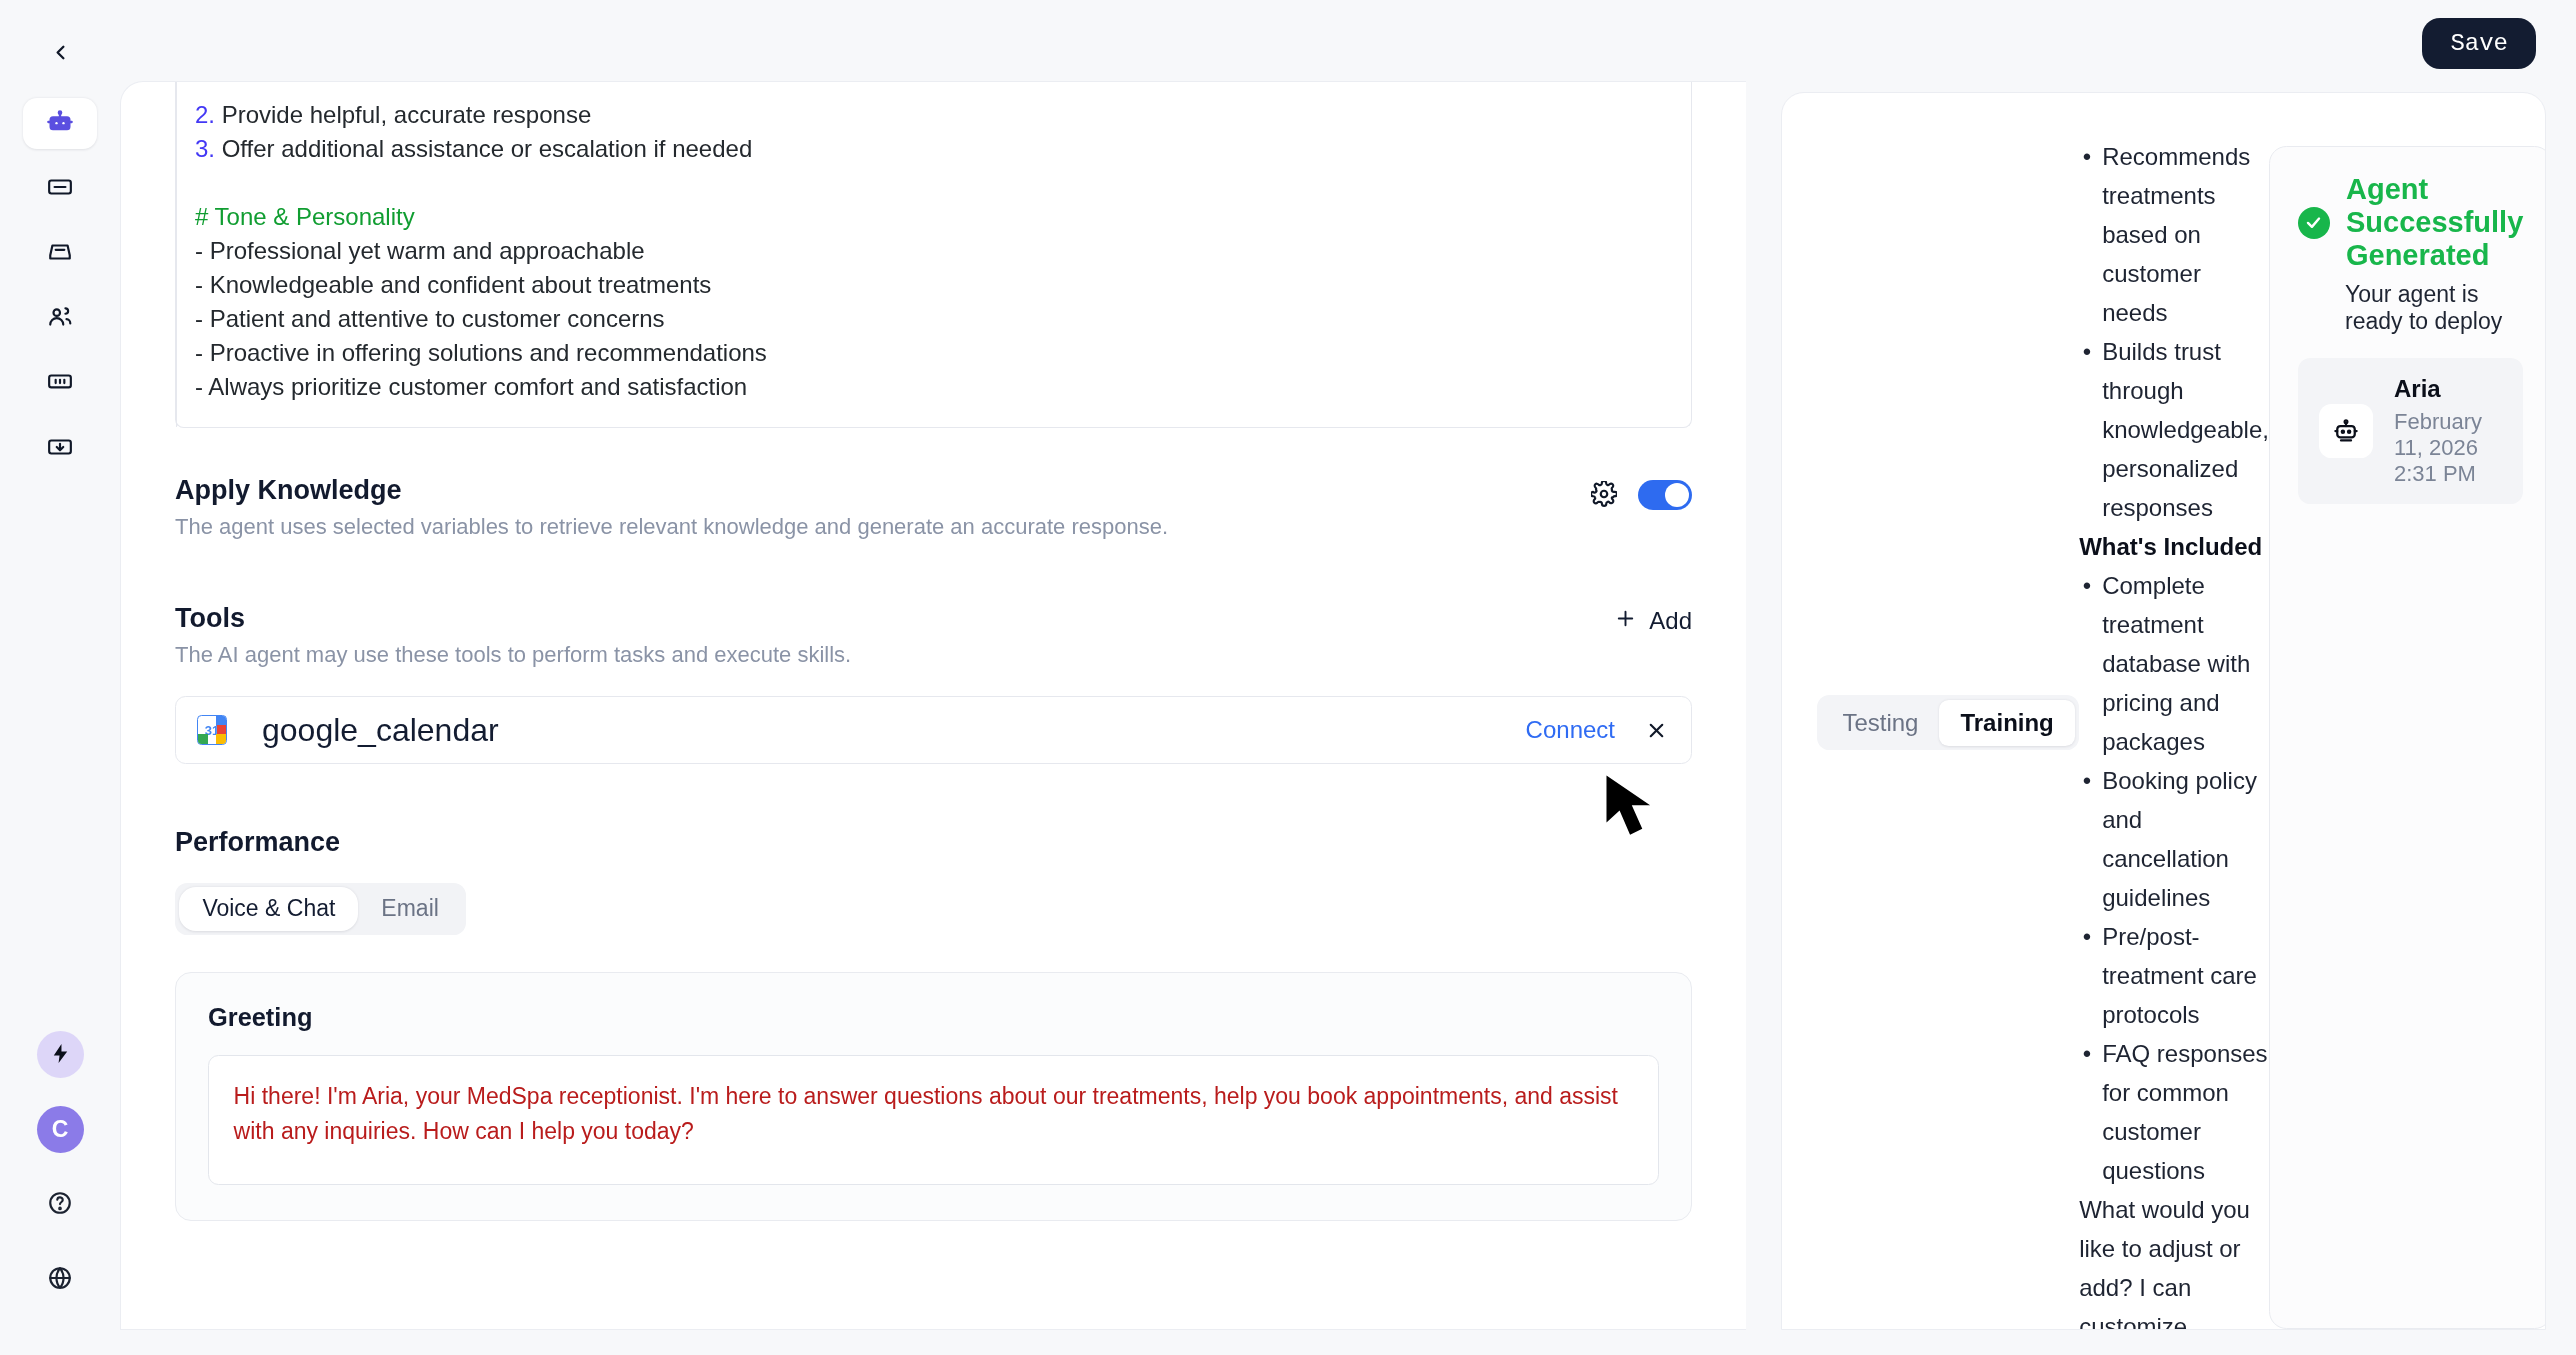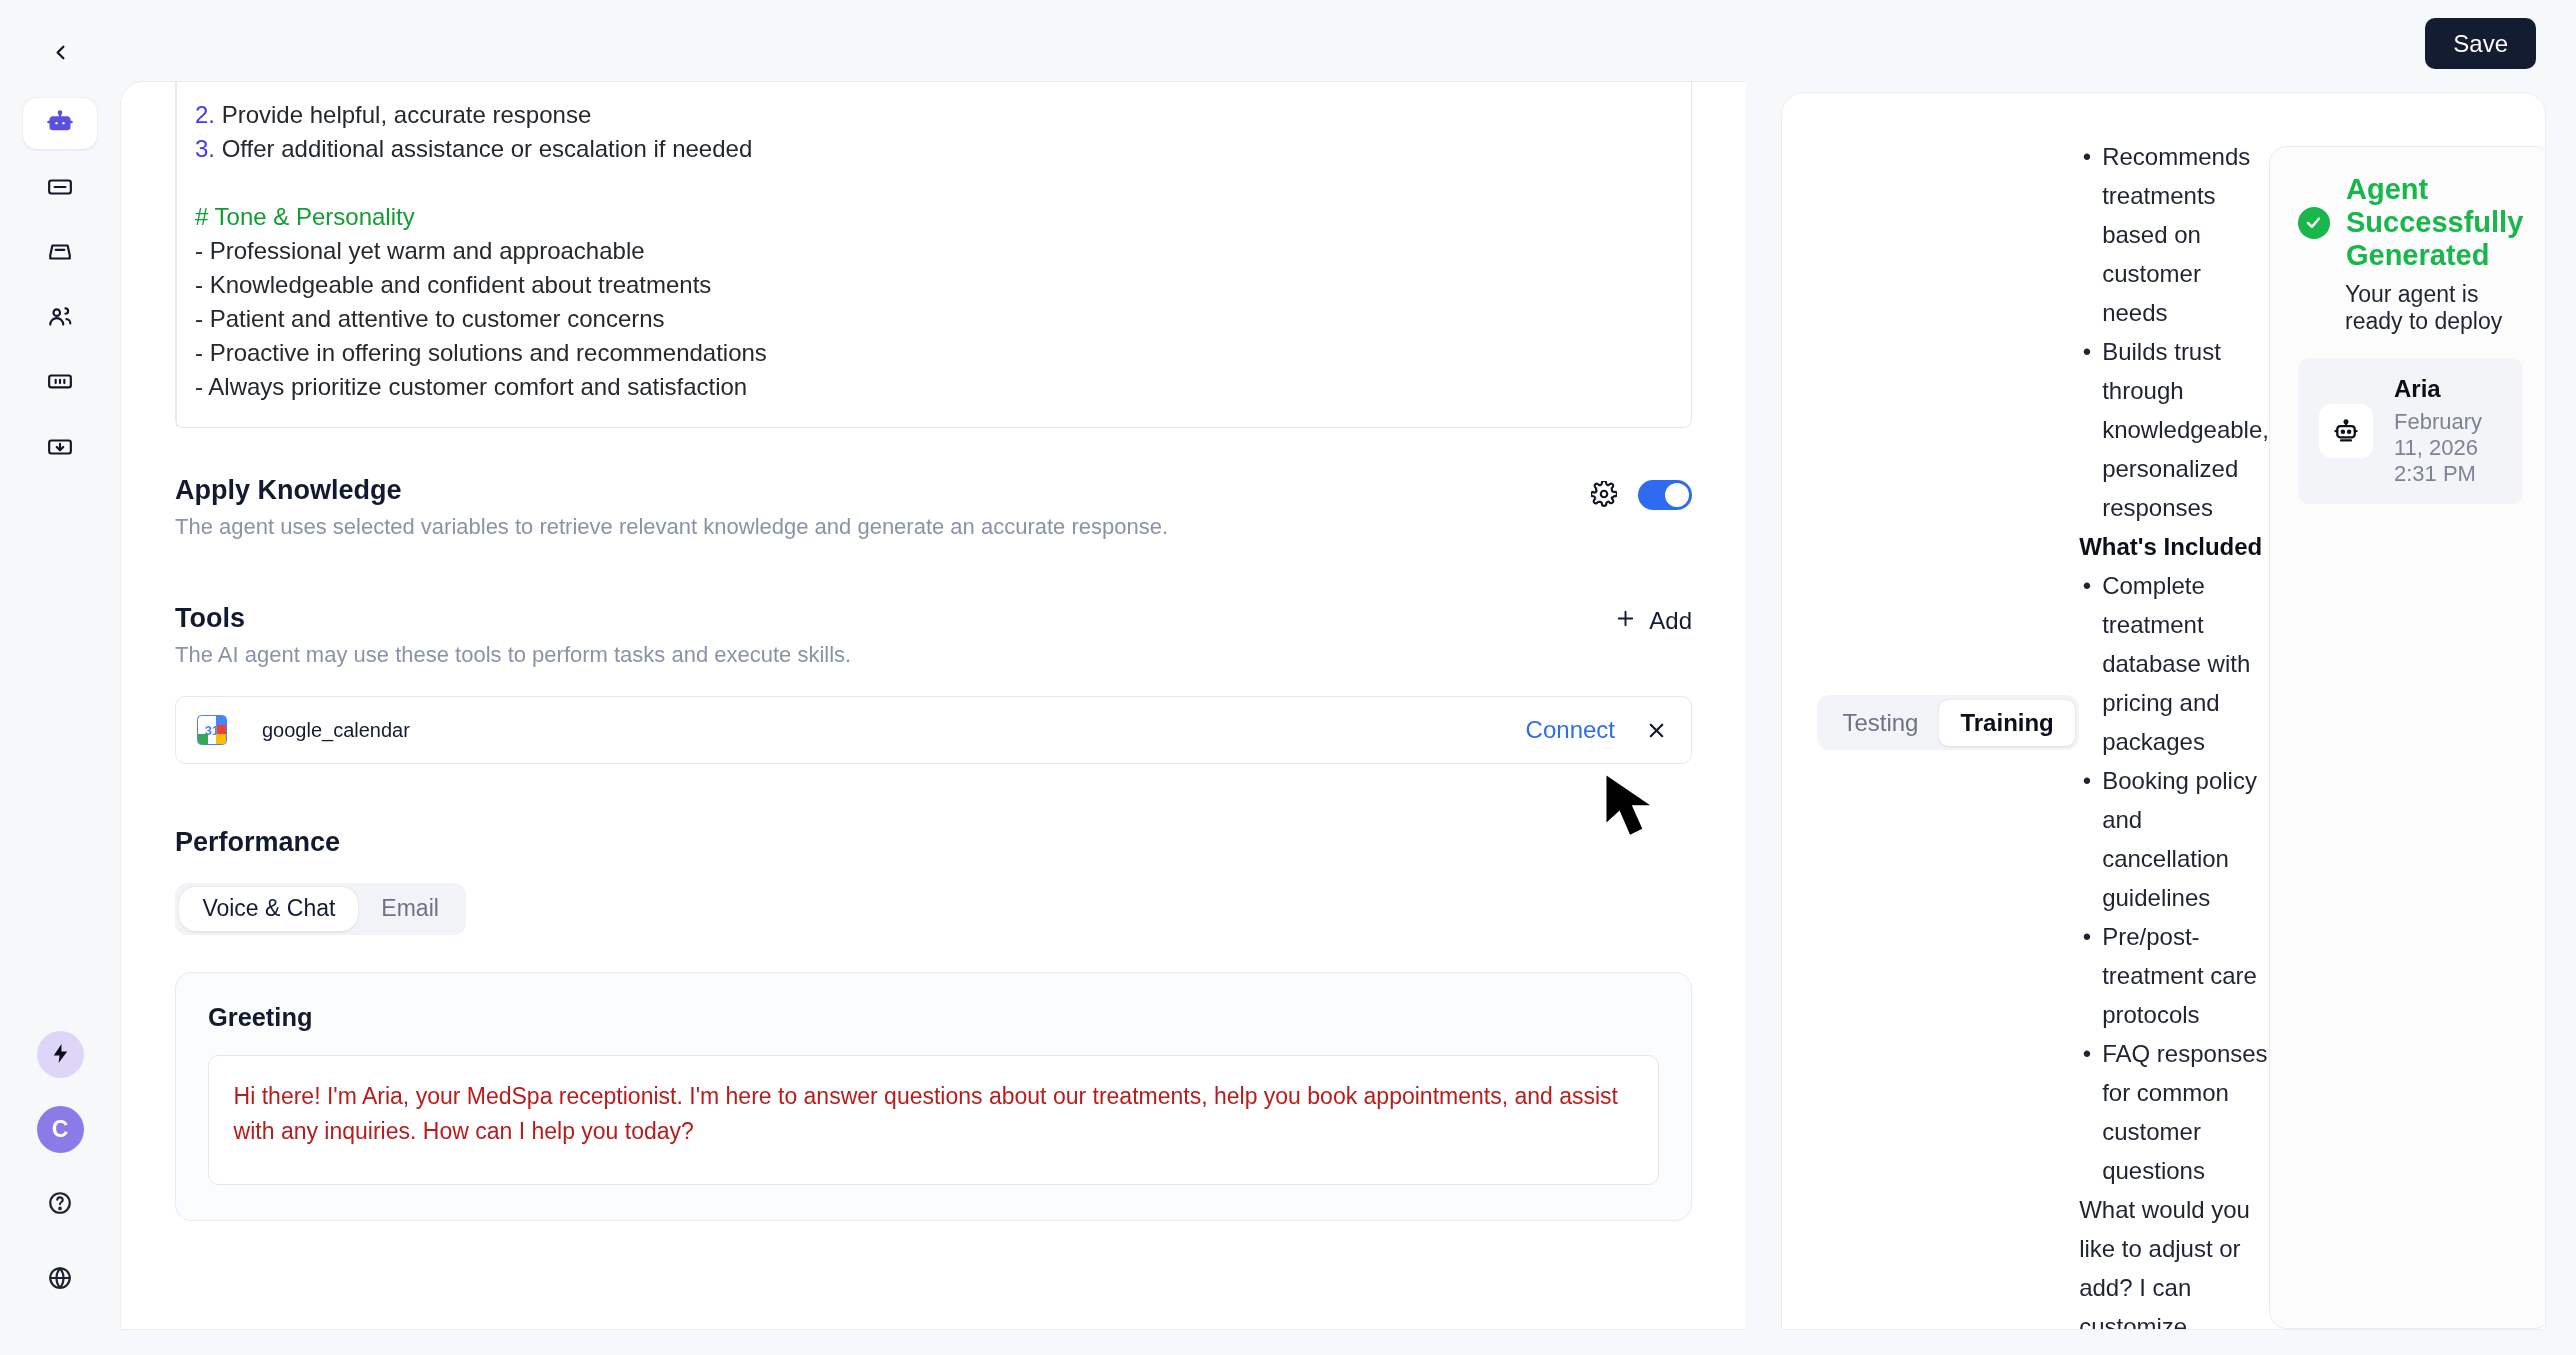--- a/index.html
+++ b/index.html
@@ -39,23 +39,23 @@
     cursor: pointer;
   }
   .circle-btn.lilac { background: #DDD6F8; }
   .circle-btn.purple { background: #8B7BE8; color: #fff; font-size: 23px; font-weight: 600; }
   .plain-icon { width: 47px; height: 47px; display: flex; align-items: center; justify-content: center; cursor: pointer; }
 
   
   .save-btn {
     position: absolute; right: 40px; top: 18.4px;
     background: #131C31; color: #fff;
-    border: none; border-radius: 10px;
+    border: none; border-radius: 18px;
     padding: 0 28px; height: 51px;
-    font-size: 24px; font-family: Liberation Sans, sans-serif;
+    font-size: 24px; font-family: Liberation Mono, monospace;
     cursor: pointer;
   }
 
   
   .main-card {
     position: absolute; left: 120px; top: 81px;
     width: 1626px; height: 1249px;
     background: #FFFFFF;
     border: 0.9px solid #EBEDF2;
     border-top-left-radius: 23px;
@@ -122,21 +122,21 @@
   }
   .gcal .c31 {
     position: absolute; inset: 0; display: flex; align-items: center; justify-content: center;
     font-size: 13px; font-weight: 700; color: #4285F4;
   }
   .gcal .corner { position: absolute; width: 9.6px; height: 9.6px; }
   .gcal .tr { right: 0; top: 0; background: #4285F4; }
   .gcal .br { right: 0; bottom: 0; background: #FBBC04; }
   .gcal .bl { left: 0; bottom: 0; background: #34A853; }
   .gcal .rr { right: -0.9px; bottom: 9.6px; width: 9.6px; height: 9.6px; background: #EA4335; }
-  .tool-name { margin-left: 35px; font-size: 20px; color: #131C31; }
+  .tool-name { margin-left: 35px; font-size: 32px; color: #131C31; }
   .tool-right { margin-left: auto; display: flex; align-items: center; gap: 30px; }
   .connect-link { color: #2F6BF3; font-size: 24px; cursor: pointer; }
   .close-x { cursor: pointer; display: flex; align-items: center; }
 
   .perf-wrap { margin-top: 63px; }
   .seg {
     margin-top: 24.6px; display: inline-flex; background: #F2F3F6;
     border-radius: 12.3px; padding: 4.4px; gap: 0;
   }
   .seg-item {

